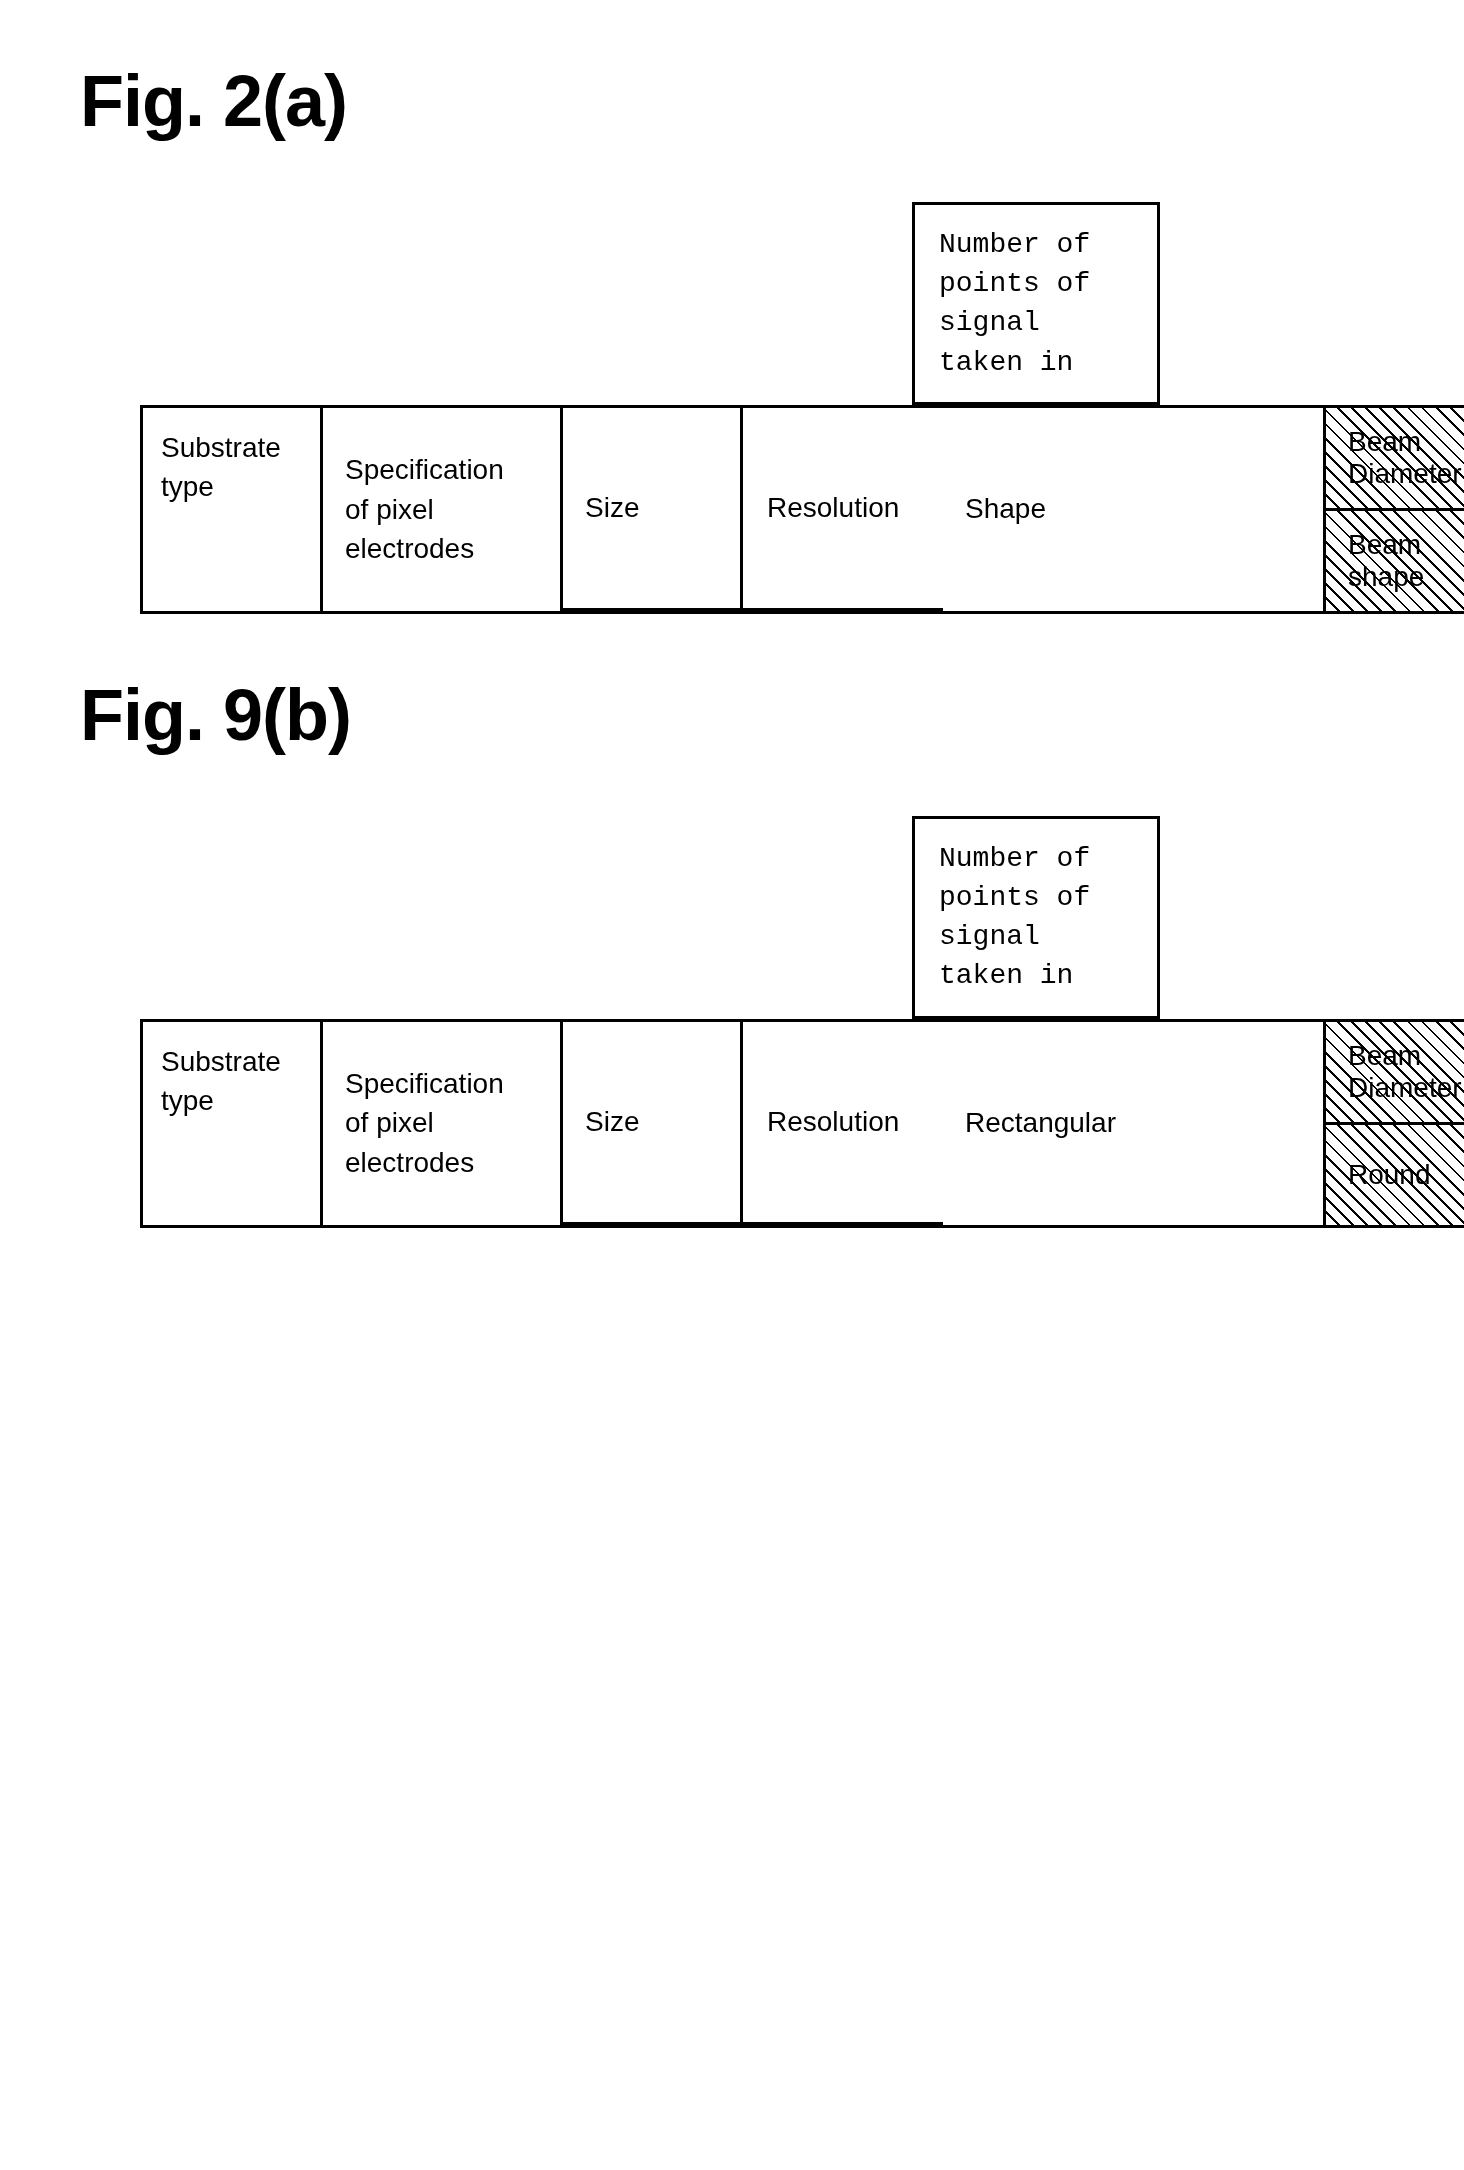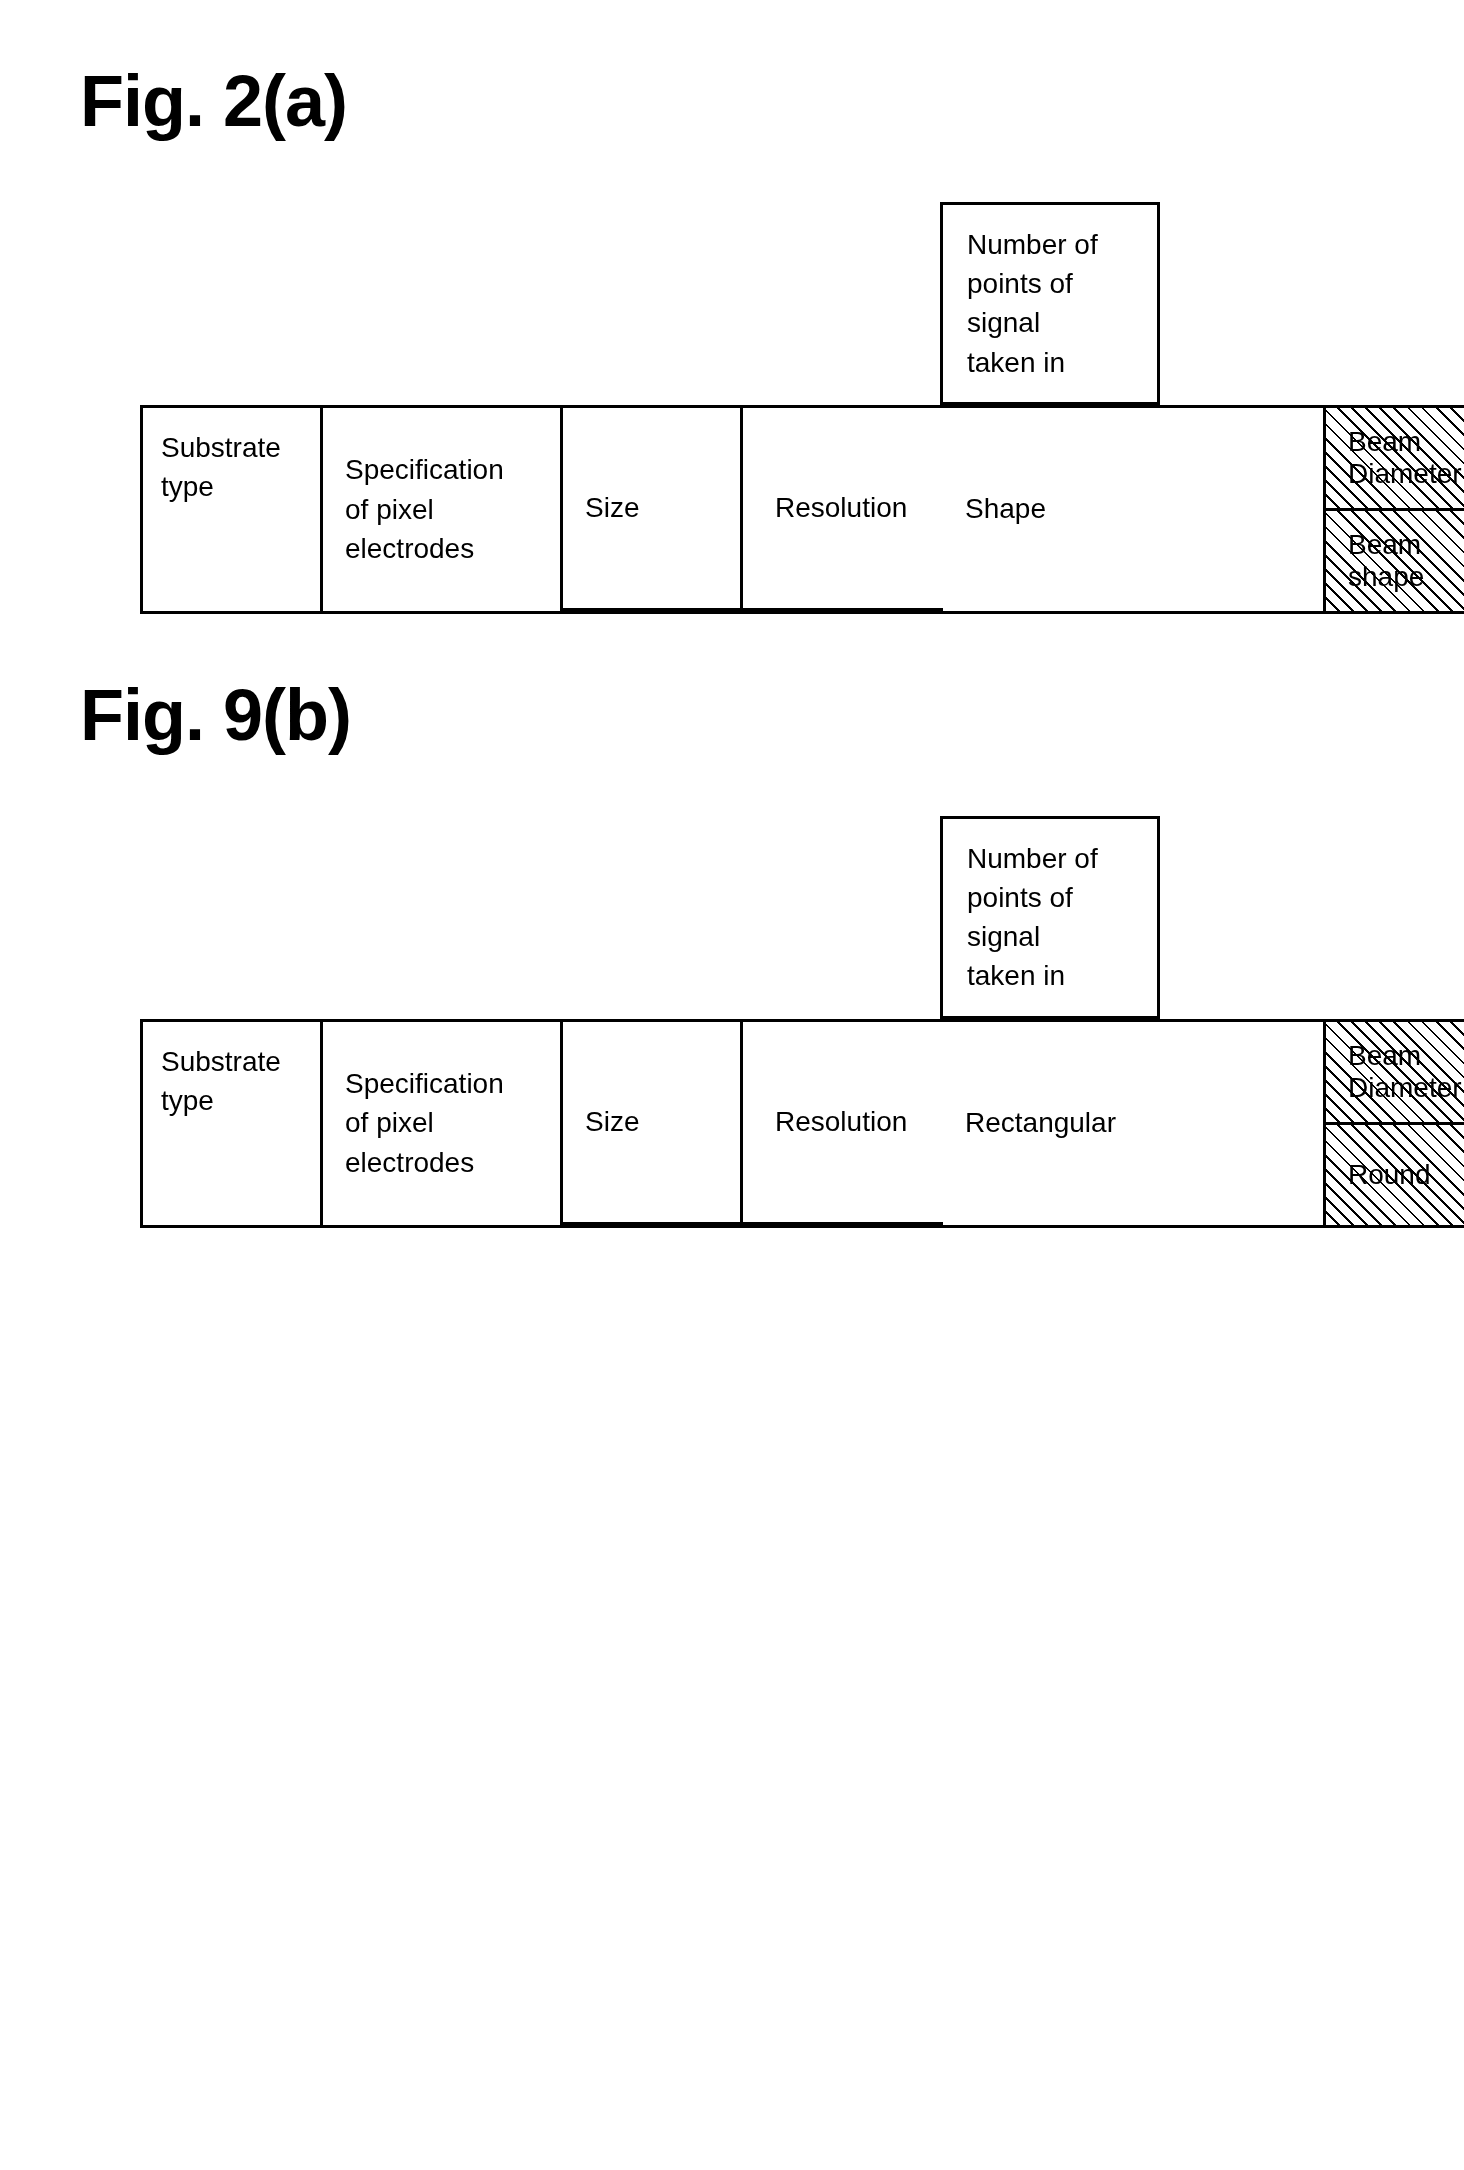--- a/index.html
+++ b/index.html
@@ -31,24 +31,25 @@
     .fig-a-outer {
       display: flex;
       flex-direction: column;
       align-items: flex-start;
       margin-left: 60px;
     }
 
     .fig-a-header-box {
       border: 3px solid #000;
       padding: 20px 24px;
-      width: 220px;
+      width: 248px;
       font-size: 28px;
       line-height: 1.4;
       background: #fff;
+      font-family: Liberation Mono, monospace;
     }
 
     
     .col-substrate {
       width: 180px;
       border-right: 3px solid #000;
       display: flex;
       align-items: flex-start;
       padding: 20px 18px;
       font-size: 28px;
@@ -87,21 +88,21 @@
       border-right: 3px solid #000;
       padding: 20px 22px;
       font-size: 28px;
       display: flex;
       align-items: center;
       min-height: 100px;
     }
 
     .resolution-top-cell {
       width: 200px;
-      padding: 20px 32px;
+      padding: 20px 24px;
       font-size: 28px;
       display: flex;
       align-items: center;
     }
 
     
     .shape-bottom-cell {
       width: 380px;
       padding: 20px 22px;
       font-size: 28px;

